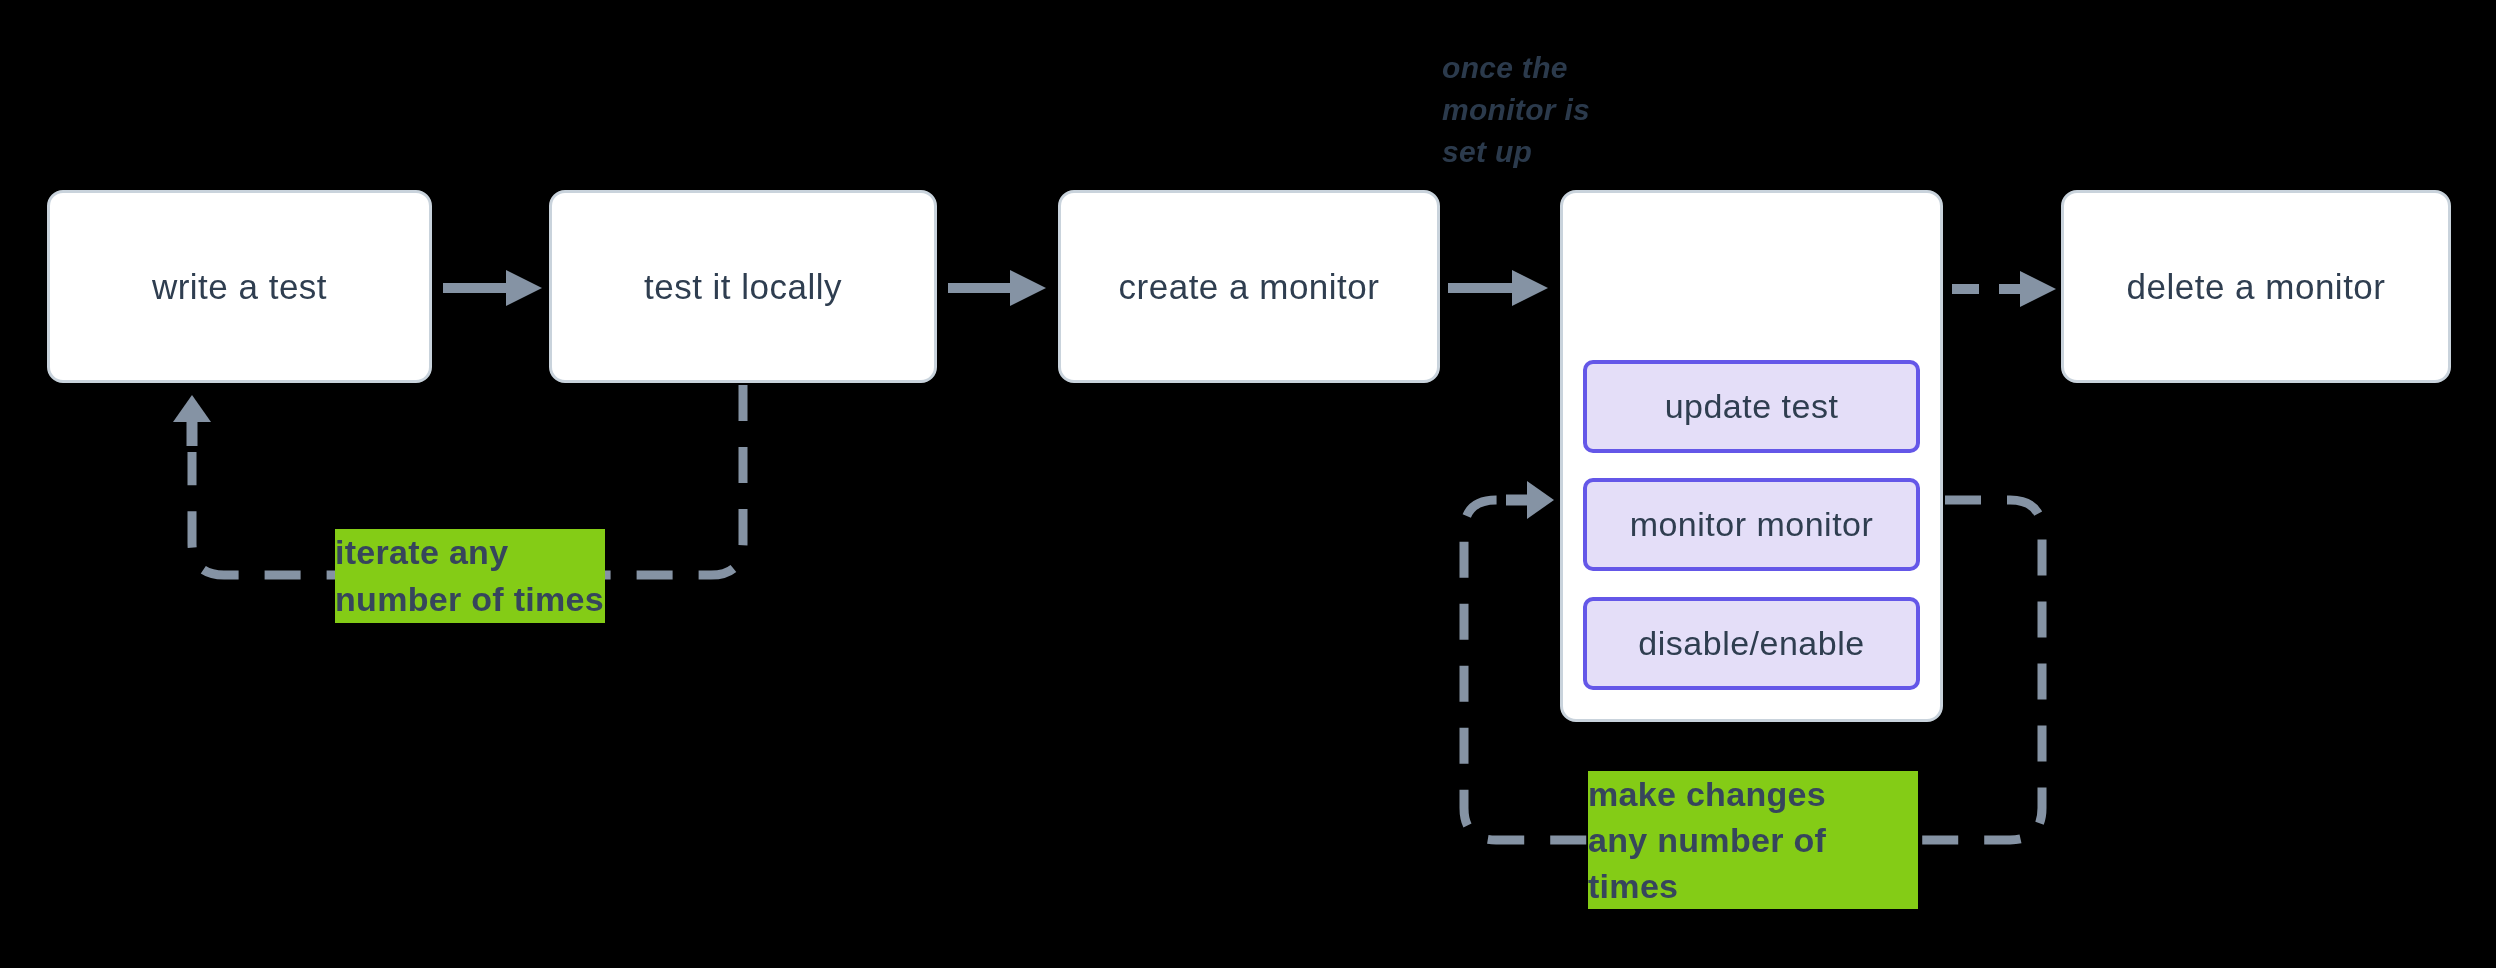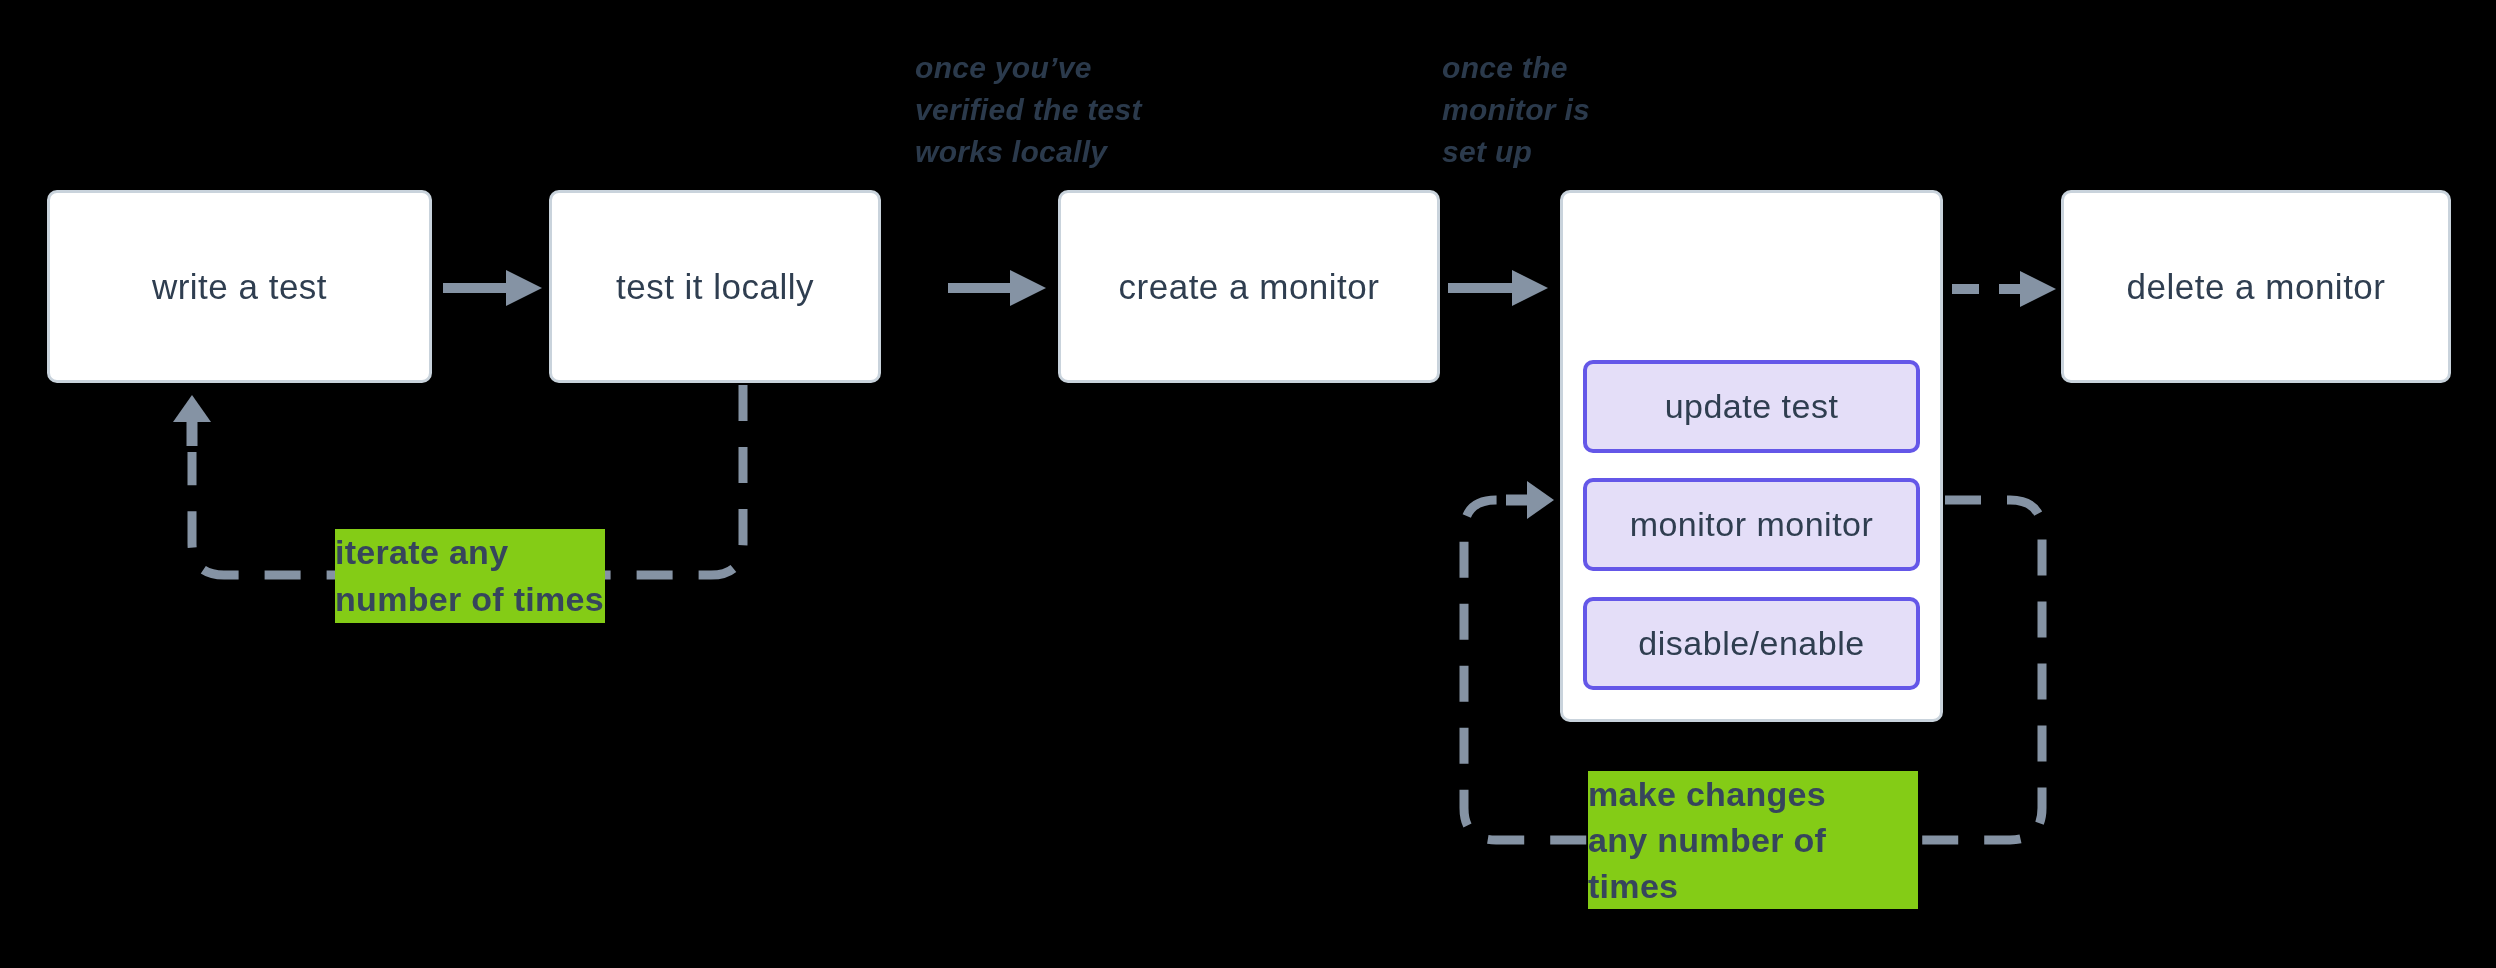--- a/index.html
+++ b/index.html
@@ -10,31 +10,31 @@
     background: #000000;
     font-family: "Liberation Sans", sans-serif;
     overflow: hidden;
   }
   .layer { position: absolute; left: 0; top: 0; width: 2496px; height: 968px; }
 
   .node {
     position: absolute;
     background: #ffffff;
     border: 3px solid #c9d3dc;
-    border-radius: 10px;
+    border-radius: 16px;
     display: flex;
     align-items: center;
     justify-content: center;
     color: #2f3e50;
     font-size: 35px;
     letter-spacing: 0.5px;
     box-sizing: border-box;
   }
   .node-write-test     { left: 47px;   top: 190px; width: 385px; height: 193px; }
-  .node-test-locally   { left: 549px;  top: 190px; width: 332px; height: 193px; }
+  .node-test-locally   { left: 549px;  top: 190px; width: 388px; height: 193px; }
   .node-create-monitor { left: 1058px; top: 190px; width: 382px; height: 193px; }
   .node-delete-monitor { left: 2061px; top: 190px; width: 390px; height: 193px; }
 
   .node-manage-monitor {
     left: 1560px; top: 190px; width: 383px; height: 532px;
     flex-direction: column;
     justify-content: flex-start;
   }
   .manage-title {
     height: 168px;
@@ -153,23 +153,20 @@
     </div>
     <div class="sub-btn sub-btn-3">
       <span>disable/enable</span>
     </div>
   </div>
 
   <div class="node node-delete-monitor">
     <span>delete a monitor</span>
   </div>
 
-  <div class="annotation ann-once-verified">once you’ve
-verified the test
-works locally</div>
 
   <div class="annotation ann-once-set-up">once the
 monitor is
 set up</div>
 
   <div class="loop-label loop-label-iterate">iterate any
 number of times</div>
 
   <div class="loop-label loop-label-make-changes">make changes
 any number of

